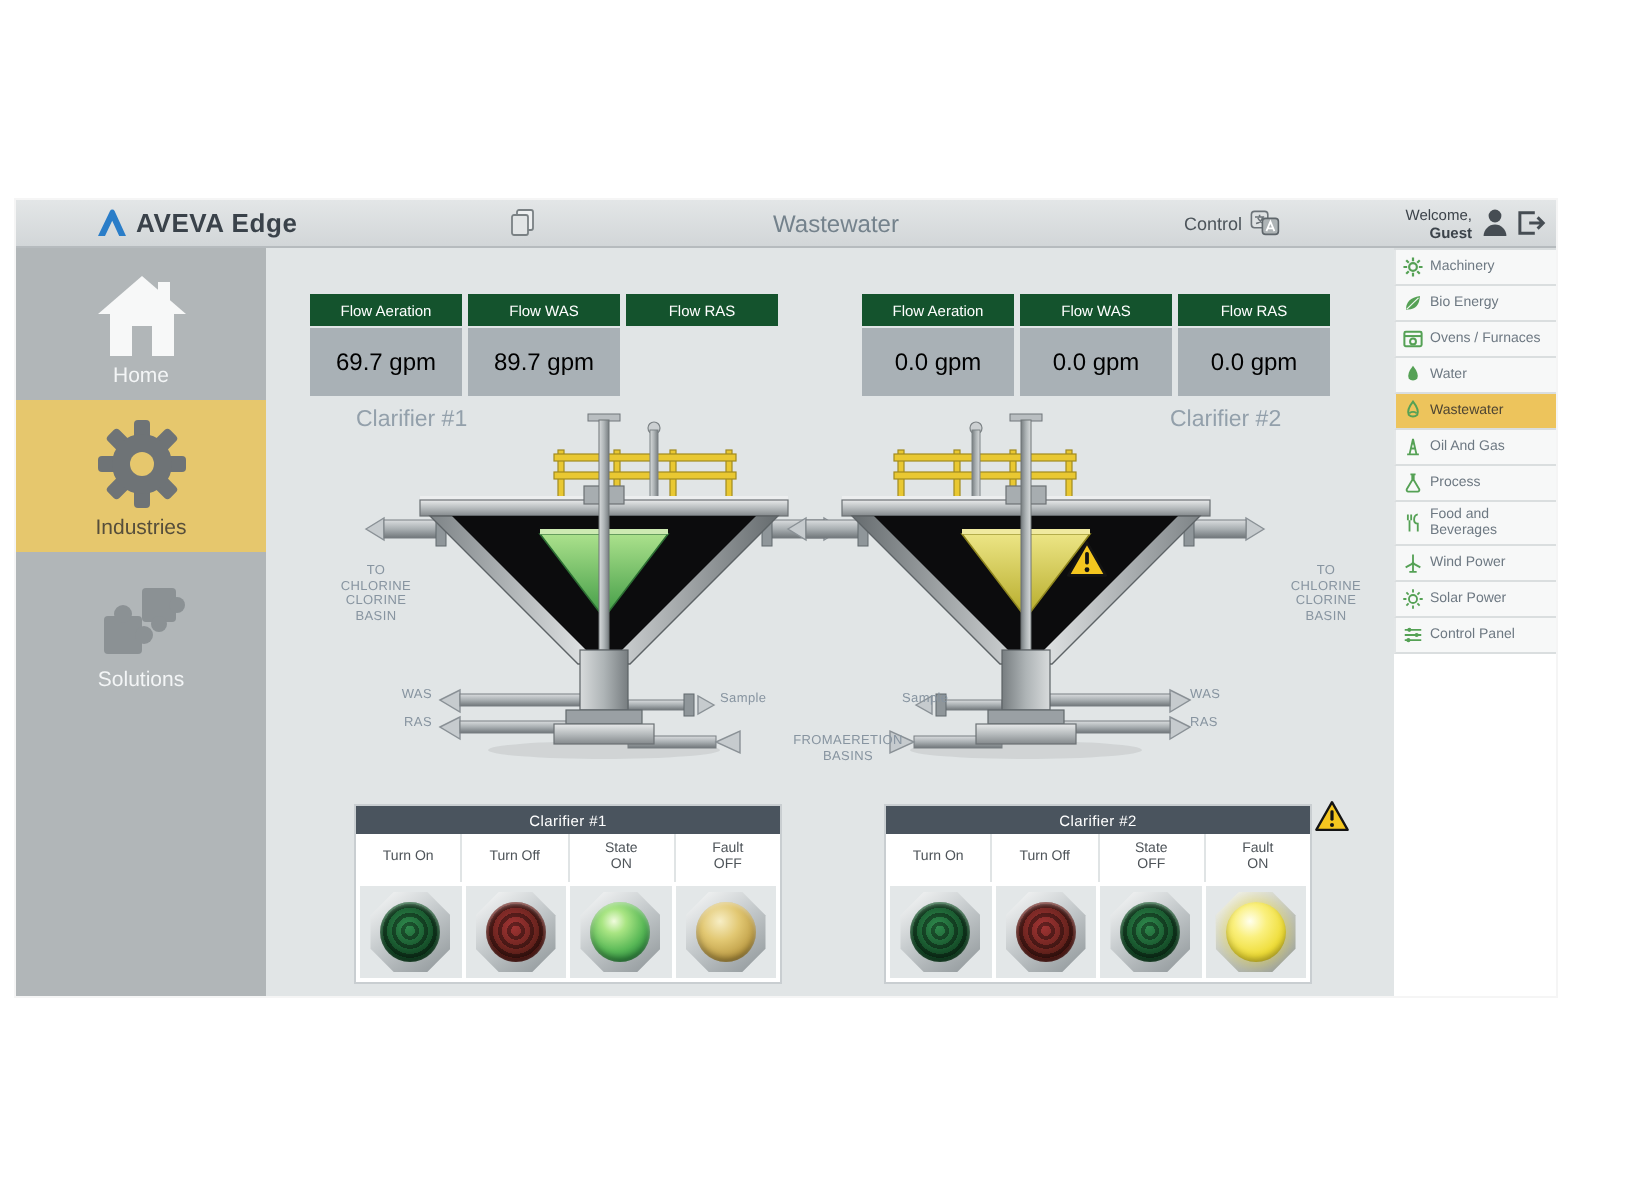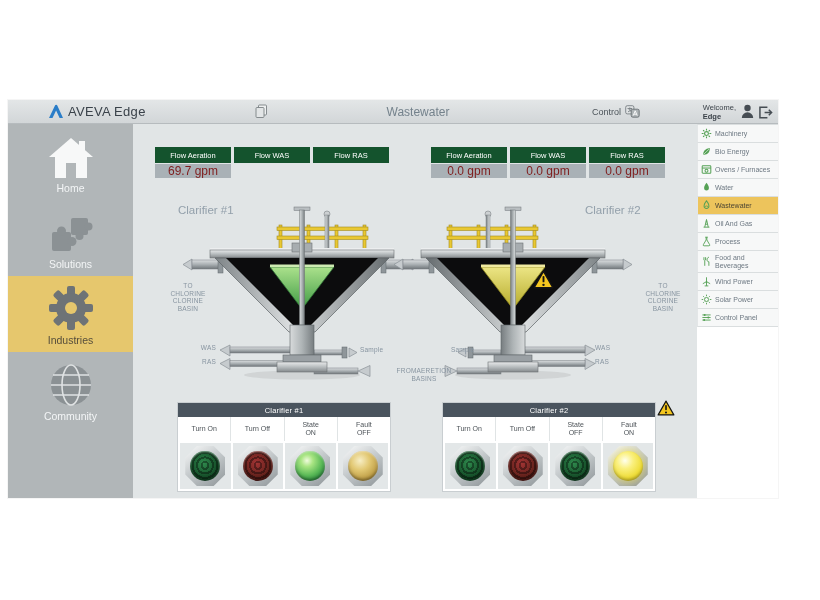--- a/index.html
+++ b/index.html
@@ -2,40 +2,40 @@
 <html><head>
 <meta charset="utf-8">
 <style>
 *{margin:0;padding:0;box-sizing:border-box}
 html,body{width:820px;height:600px;background:#fff;font-family:"Liberation Sans",sans-serif;overflow:hidden}
 .app{position:absolute;left:8px;top:100px;width:770px;height:398px;box-shadow:0 0 0 1px rgba(0,0,0,.04)}
 
 .topbar{position:absolute;left:0;top:0;width:770px;height:24px;background:linear-gradient(#e3e6e7,#d2d6d8);border-bottom:1px solid #b6bbbe;z-index:5}
 .topbar>*{position:absolute}
 .logo-mark{left:40px;top:4px}
-.brand{left:60px;top:4px;font-size:13px;font-weight:normal;color:#3a424a;letter-spacing:.3px}
+.brand{left:60px;top:4px;font-size:13px;font-weight:bold;color:#3a424a;letter-spacing:.3px}
 .export{left:247px;top:4px;cursor:pointer}
 .page-title{left:355px;top:5px;width:110px;text-align:center;font-size:12px;color:#74828c}
 .lang{left:584px;top:5px;display:flex;align-items:center;gap:4px;font-size:9px;color:#4c545a;cursor:pointer}
-.welcome{right:42px;top:3px;text-align:left;font-size:7.5px;line-height:9px;color:#3c434a}
+.welcome{right:42px;top:3px;text-align:right;font-size:7.5px;line-height:9px;color:#3c434a}
 .welcome .l2{font-weight:bold}
 .user-ic{right:24px;top:4px;cursor:pointer}
 .logout-ic{right:5px;top:5px;cursor:pointer}
 
 .left-nav{position:absolute;left:0;top:24px;width:125px;height:374px;background:#b1b6b8;overflow:hidden}
 .nav-item{height:76px;display:flex;flex-direction:column;align-items:center;justify-content:flex-end;padding-bottom:6px;cursor:pointer}
 .nav-label{font-size:10.5px;color:#f3f5f6;margin-top:3px}
 .nav-item.active{background:#e6c76d}
 .nav-item.active .nav-label{color:#564e3b}
 
 .content{position:absolute;left:125px;top:24px;width:564px;height:374px;background:#e1e5e6;overflow:hidden}
 .flow-group{position:absolute;display:flex;gap:3px}
 .flow-cell{width:76px}
 .flow-head{height:16px;background:#14532d;color:#fff;font-size:7.5px;display:flex;align-items:center;justify-content:center}
-.flow-val{height:14px;margin-top:1px;background:#a9b1b6;color:#7f1d1d;font-size:12px;display:flex;align-items:center;justify-content:center}
+.flow-val{height:34px;margin-top:1px;background:#a9b1b6;color:#000000;font-size:12px;display:flex;align-items:center;justify-content:center}
 .clar-title{position:absolute;font-size:11.5px;color:#93a0ab}
 .clarifier{position:absolute}
 .clarifier.mirrored{transform:scaleX(-1)}
 .ann{position:absolute;font-size:6.5px;color:#8794a0;line-height:7.5px;letter-spacing:.2px}
 .t-right{text-align:right}.t-center{text-align:center}
 .warn{position:absolute}
 
 .panel{position:absolute;width:212px;background:#fff;box-shadow:0 0 0 1px #c9ced1}
 .panel-header{height:14px;background:#4a545e;color:#fff;font-size:7.5px;display:flex;align-items:center;justify-content:center;letter-spacing:.2px}
 .panel-labels{display:flex;height:24px;background:#fff}
@@ -115,21 +115,21 @@
       <span>Control</span>
       <svg width="15" height="13" viewBox="0 0 15 13">
         <rect x="0.7" y="0.7" width="8.2" height="8.2" rx="1.6" fill="#dfe2e3" stroke="#6c7378" stroke-width="0.8"></rect>
         <path d="M2.5 3.5h4.6M4.8 2.4v1.1M3 6.8c1.5-.4 3-1.8 3.4-3.3M6.6 6.8C5.4 6 4.4 5 3.9 4" stroke="#6c7378" stroke-width="0.8" fill="none"></path>
         <rect x="6.2" y="4.2" width="8" height="8" rx="1.6" fill="#aeb4b6" stroke="#5f666b" stroke-width="0.8"></rect>
         <path d="M8.2 10.6 L10.2 5.8 L12.2 10.6 M8.9 9.2h2.6" stroke="#fff" stroke-width="0.9" fill="none"></path>
       </svg>
     </span>
     <span class="welcome">
       <span class="l1">Welcome,</span><br>
-      <span class="l2">Edge</span>
+      <span class="l2">Guest</span>
     </span>
     <span class="user-ic">
       <svg width="13" height="14" viewBox="0 0 13 14">
           <circle cx="6.5" cy="4" r="3.2" fill="#464d53"></circle>
           <path d="M0.8 14 a5.7 5.7 0 0 1 11.4 0 Z" fill="#464d53"></path>
         </svg>
     </span>
     <span class="logout-ic">
       <svg width="14" height="13" viewBox="0 0 15 13">
           <path d="M9 1 H1 V12 H9" stroke="#464d53" stroke-width="1.6" fill="none"></path>
@@ -140,71 +140,61 @@
 
   <nav class="left-nav">
     <div class="nav-item">
       <svg width="46" height="42" viewBox="0 0 46 42">
         <rect x="31" y="4" width="6" height="11" fill="#f7f8f8"></rect>
         <polygon points="23,1 45,20 1,20" fill="#f7f8f8"></polygon>
         <rect x="7" y="19" width="32" height="22" fill="#f7f8f8"></rect>
         <rect x="18" y="26" width="10" height="15" fill="#b1b6b8"></rect>
       </svg>
       <span class="nav-label">Home</span>
-    </div>
-    <div class="nav-item">
-      <svg width="44" height="40" viewBox="0 0 44 40" fill="#8b9194">
-        <rect x="3" y="17" width="19" height="19" rx="2"></rect>
-        <circle cx="12.5" cy="16" r="4.5"></circle>
-        <circle cx="23" cy="26.5" r="4.5"></circle>
-        <rect x="22" y="3" width="17" height="17" rx="2"></rect>
-        <circle cx="39.5" cy="11.5" r="4"></circle>
-        <circle cx="30.5" cy="21" r="4"></circle>
-      </svg>
-      <span class="nav-label">Solutions</span>
     </div>
     <div class="nav-item active">
       <svg width="46" height="46" viewBox="0 0 46 46">
         <g fill="#6e7376">
           <rect x="19" y="1" width="8" height="12" rx="2"></rect>
           <rect x="19" y="1" width="8" height="12" rx="2" transform="rotate(45 23 23)"></rect>
           <rect x="19" y="1" width="8" height="12" rx="2" transform="rotate(90 23 23)"></rect>
           <rect x="19" y="1" width="8" height="12" rx="2" transform="rotate(135 23 23)"></rect>
           <rect x="19" y="1" width="8" height="12" rx="2" transform="rotate(180 23 23)"></rect>
           <rect x="19" y="1" width="8" height="12" rx="2" transform="rotate(225 23 23)"></rect>
           <rect x="19" y="1" width="8" height="12" rx="2" transform="rotate(270 23 23)"></rect>
           <rect x="19" y="1" width="8" height="12" rx="2" transform="rotate(315 23 23)"></rect>
           <circle cx="23" cy="23" r="15"></circle>
         </g>
         <circle cx="23" cy="23" r="6" fill="#e6c76d"></circle>
       </svg>
       <span class="nav-label">Industries</span>
     </div>
     <div class="nav-item">
-      <svg width="44" height="44" viewBox="0 0 44 44">
-        <circle cx="22" cy="22" r="20" fill="#8b9194"></circle>
-        <g stroke="#dfe2e3" stroke-width="1.6" fill="none">
-          <ellipse cx="22" cy="22" rx="9" ry="20"></ellipse>
-          <line x1="2" y1="22" x2="42" y2="22"></line>
-          <path d="M4 12 H40 M4 32 H40"></path>
-        </g>
+      <svg width="44" height="40" viewBox="0 0 44 40" fill="#8b9194">
+        <rect x="3" y="17" width="19" height="19" rx="2"></rect>
+        <circle cx="12.5" cy="16" r="4.5"></circle>
+        <circle cx="23" cy="26.5" r="4.5"></circle>
+        <rect x="22" y="3" width="17" height="17" rx="2"></rect>
+        <circle cx="39.5" cy="11.5" r="4"></circle>
+        <circle cx="30.5" cy="21" r="4"></circle>
       </svg>
-      <span class="nav-label">Community</span>
+      <span class="nav-label">Solutions</span>
     </div>
   </nav>
 
   <main class="content">
 
     <div class="flow-group" style="left:22px;top:23px">
       <div class="flow-cell">
         <div class="flow-head">Flow Aeration</div>
         <div class="flow-val">69.7 gpm</div>
       </div>
       <div class="flow-cell">
         <div class="flow-head">Flow WAS</div>
+        <div class="flow-val">89.7 gpm</div>
       </div>
       <div class="flow-cell">
         <div class="flow-head">Flow RAS</div>
       </div>
     </div>
 
     <div class="flow-group" style="left:298px;top:23px">
       <div class="flow-cell">
         <div class="flow-head">Flow Aeration</div>
         <div class="flow-val">0.0 gpm</div>

